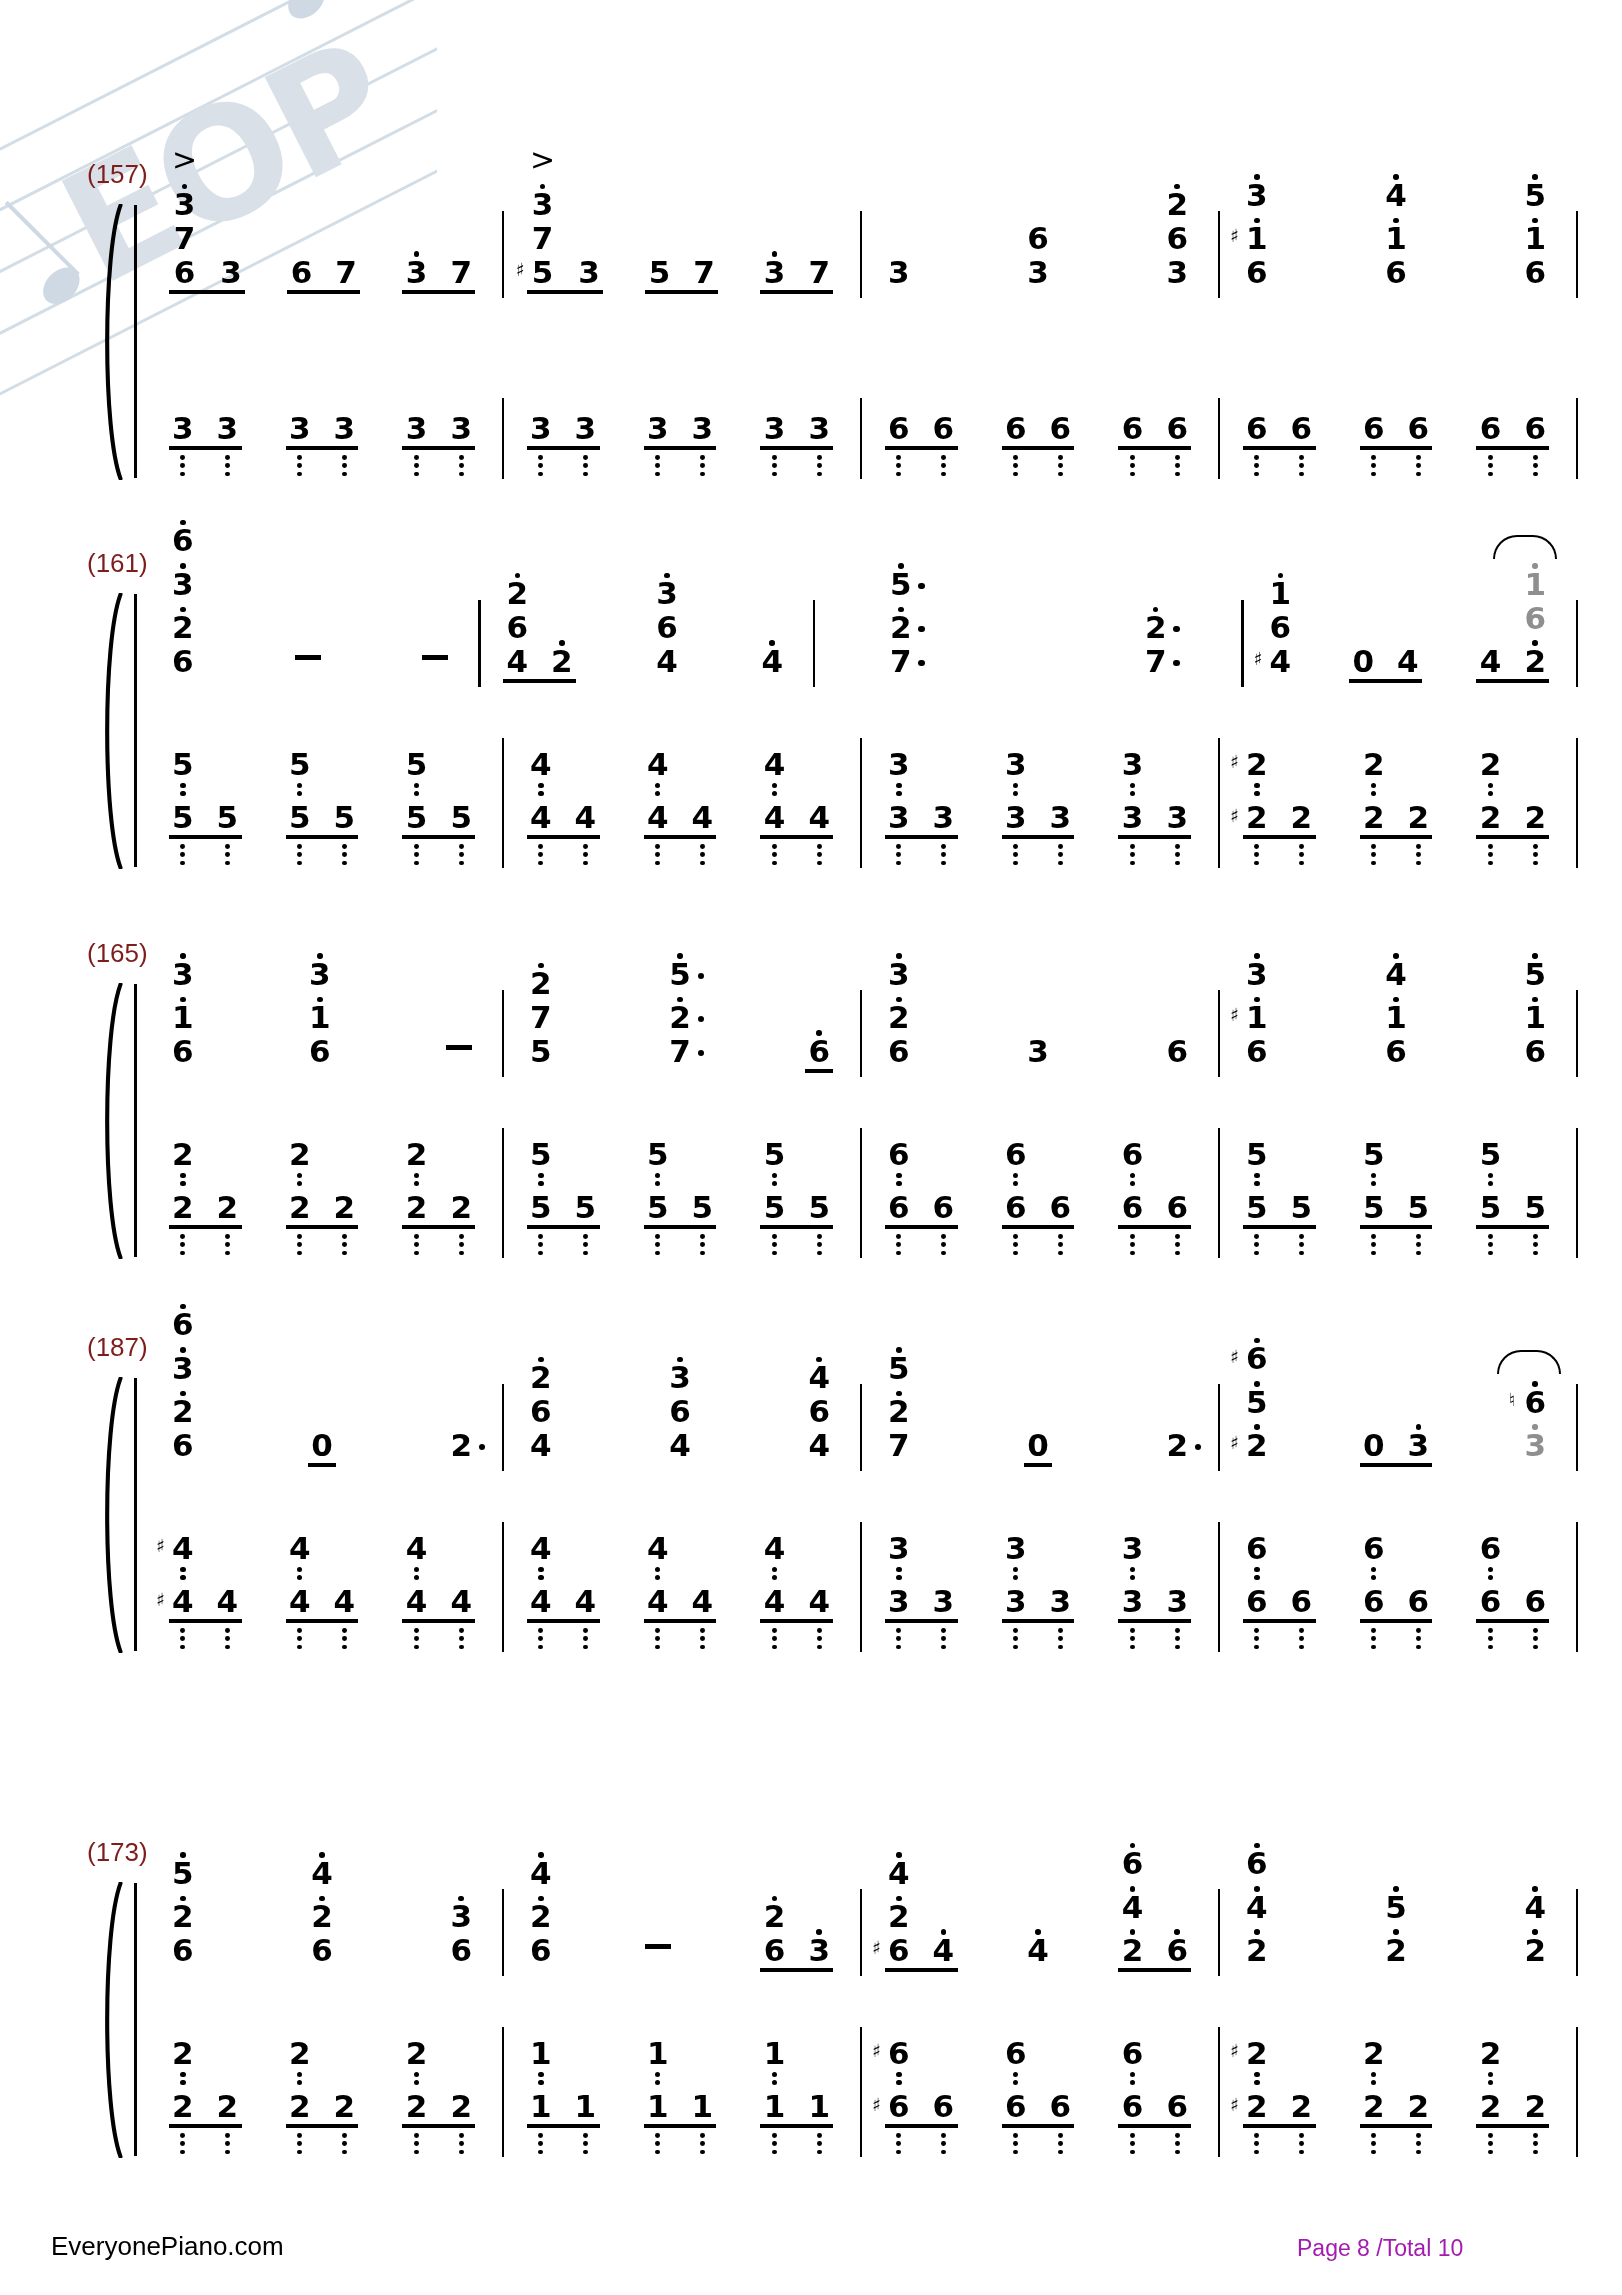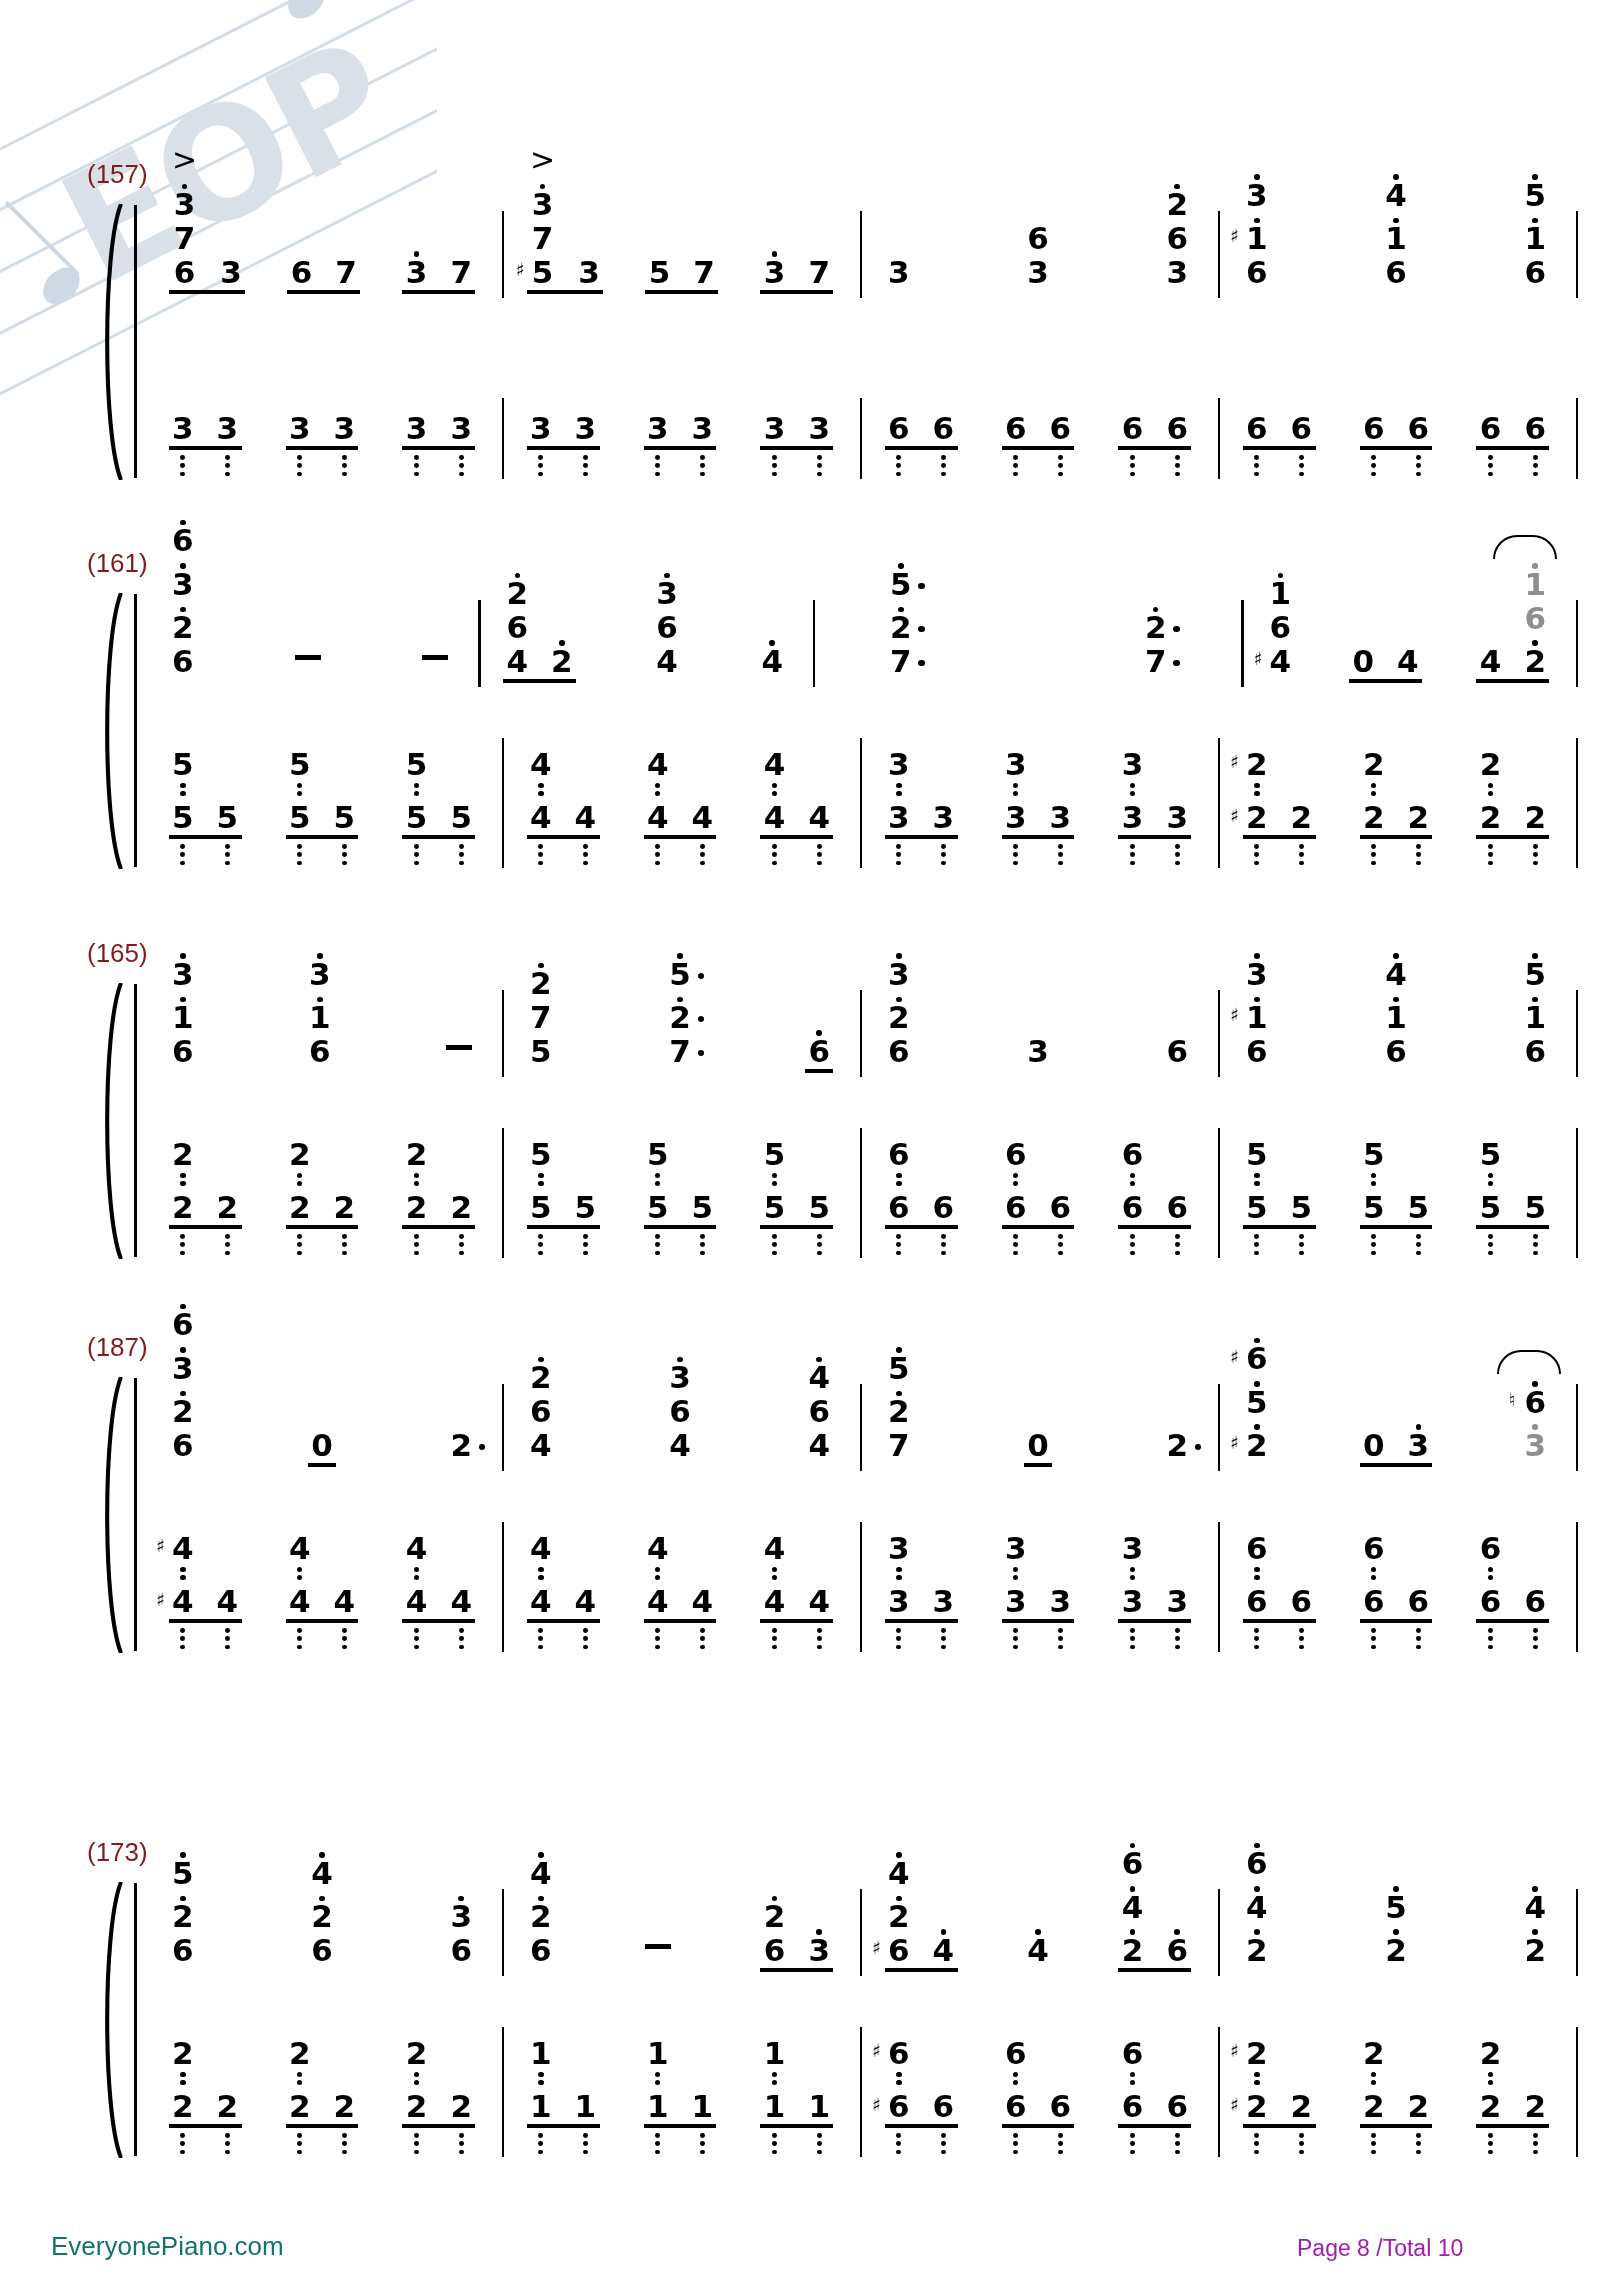--- a/index.html
+++ b/index.html
@@ -58,21 +58,21 @@
   .beam{position:absolute;left:-3.4px;right:-3.4px;height:4.1px;background:#000;}
   .treble .beam{bottom:0;}
   .bass .beam{bottom:28px;}
   .dashbar{width:26px;height:4.8px;background:#000;margin-bottom:15px;}
   .tie{position:absolute;border:2.7px solid #000;border-bottom:none;
        border-radius:34px 34px 0 0;height:22px;width:60px;}
   .tie.t2{top:-26px;right:-11px;}
   .tie.t1{top:-29px;left:50%;margin-left:-38px;}
 
   
-  .footer-left{position:absolute;left:51px;top:2231px;font-size:26px;color:#0f766e;
+  .footer-left{position:absolute;left:51px;top:2231px;font-size:26px;color:#000000;
                font-family:"Liberation Sans","DejaVu Sans",sans-serif;z-index:2;}
   .footer-right{position:absolute;left:1297px;top:2235px;font-size:23px;color:#a21caf;
                font-family:"Liberation Sans","DejaVu Sans",sans-serif;z-index:2;}
 </style>
 </head>
 <body>
 
 <div class="wm">
   <div class="wm-rot">
     <div class="wm-line" style="top:89px"></div>

